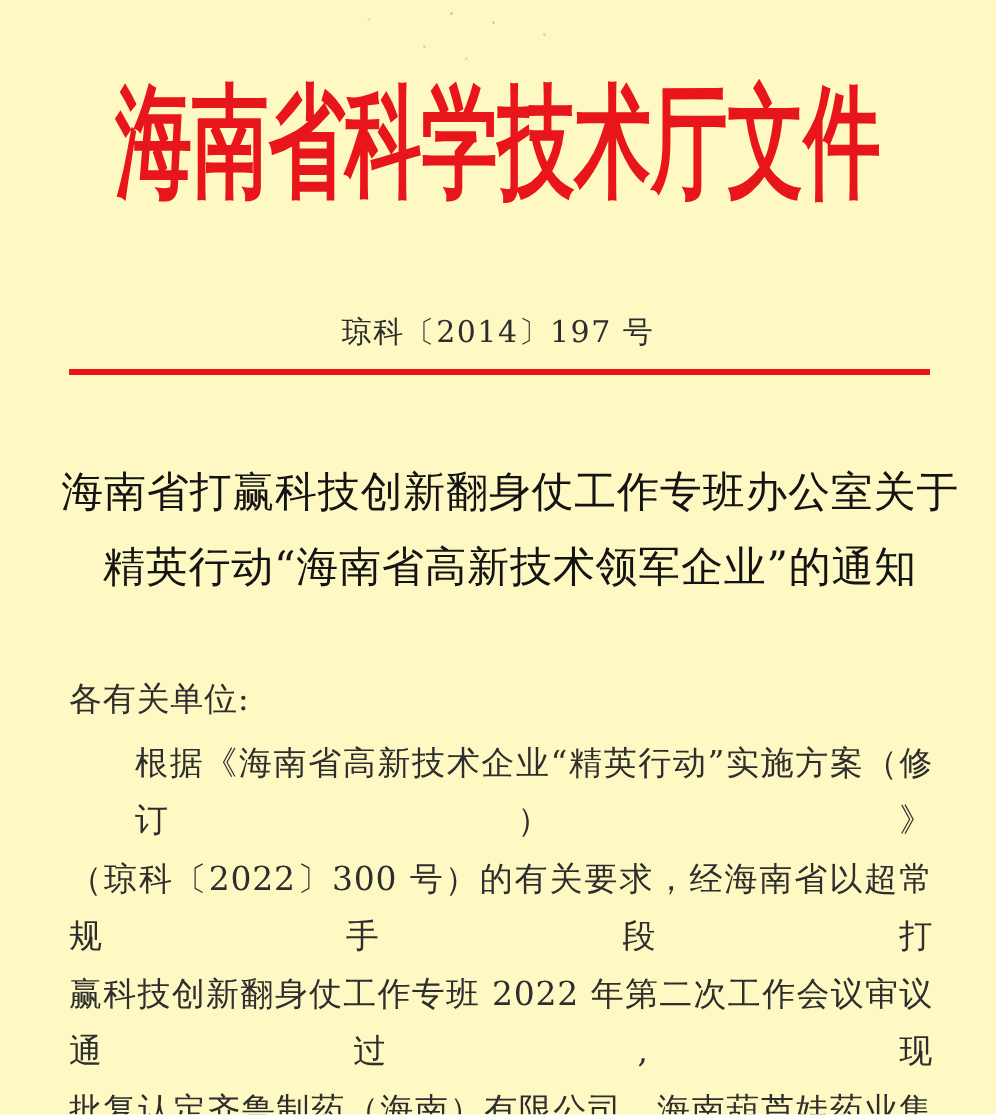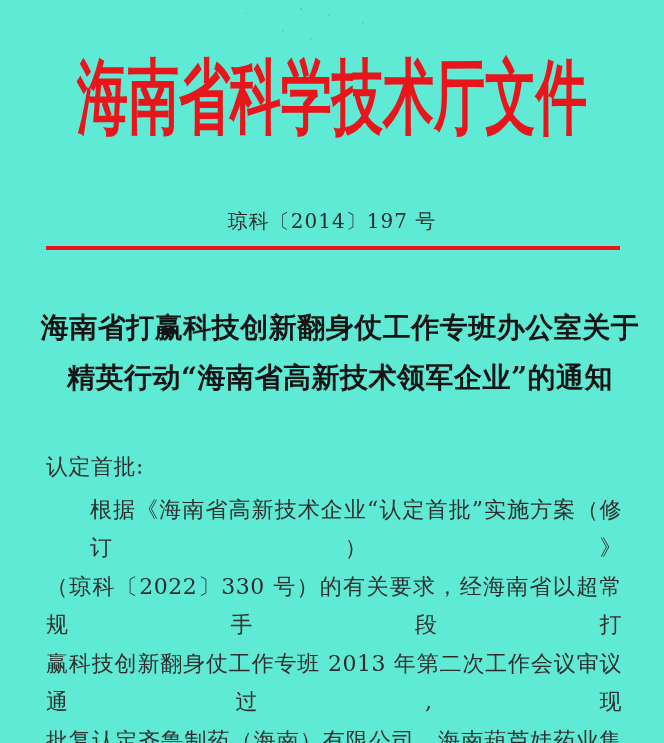--- a/index.html
+++ b/index.html
@@ -4,21 +4,21 @@
 <style>
   html, body {
     margin: 0;
     padding: 0;
     background: #ffffff;
   }
   .page {
     position: relative;
     width: 664px;
     height: 743px;
-    background: #5eead4;
+    background: #fef9c3;
     overflow: hidden;
     font-family: "DejaVu Serif", "Liberation Serif", serif;
   }
   
   .speckles {
     position: absolute;
     top: 8px; left: 300px;
     width: 2px; height: 2px;
     background: rgba(230, 60, 90, 0.35);
     border-radius: 50%;
@@ -57,21 +57,21 @@
     top: 246px;
     left: 46px;
     width: 574px;
     height: 4px;
   }
   .doc-title {
     position: absolute;
     top: 303px; left: 16px; right: 0;
     text-align: center;
     font-size: 28px;
-    font-weight: bold;
+    font-weight: normal;
     line-height: 50px;
     color: #141414;
     letter-spacing: 0.5px;
   }
   .body-text {
     position: absolute;
     top: 448px;
     left: 46px;
     width: 576px;
     font-size: 22px;
@@ -110,21 +110,21 @@
   <div class="doc-number">琼科〔2014〕197 号</div>
 
   <div class="red-line" style="background: rgb(239, 19, 24);"></div>
 
   <div class="doc-title" style="color: rgb(20, 20, 20);">
     <div>海南省打赢科技创新翻身仗工作专班办公室关于</div>
     <div>精英行动“海南省高新技术领军企业”的通知</div>
   </div>
 
   <div class="body-text" style="color: rgb(46, 46, 46);">
-    <div class="salutation">认定首批:</div>
-    <div class="line just indent">根据《海南省高新技术企业“认定首批”实施方案（修订）》</div>
-    <div class="line just">（琼科〔2022〕330 号）的有关要求，经海南省以超常规手段打</div>
-    <div class="line just">赢科技创新翻身仗工作专班 2013 年第二次工作会议审议通过,现</div>
+    <div class="salutation">各有关单位:</div>
+    <div class="line just indent">根据《海南省高新技术企业“精英行动”实施方案（修订）》</div>
+    <div class="line just">（琼科〔2022〕300 号）的有关要求，经海南省以超常规手段打</div>
+    <div class="line just">赢科技创新翻身仗工作专班 2022 年第二次工作会议审议通过,现</div>
     <div class="line just">批复认定齐鲁制药（海南）有限公司、海南葫芦娃药业集团股份</div>
 
   </div>
 
 </div>
 
 </body></html>

